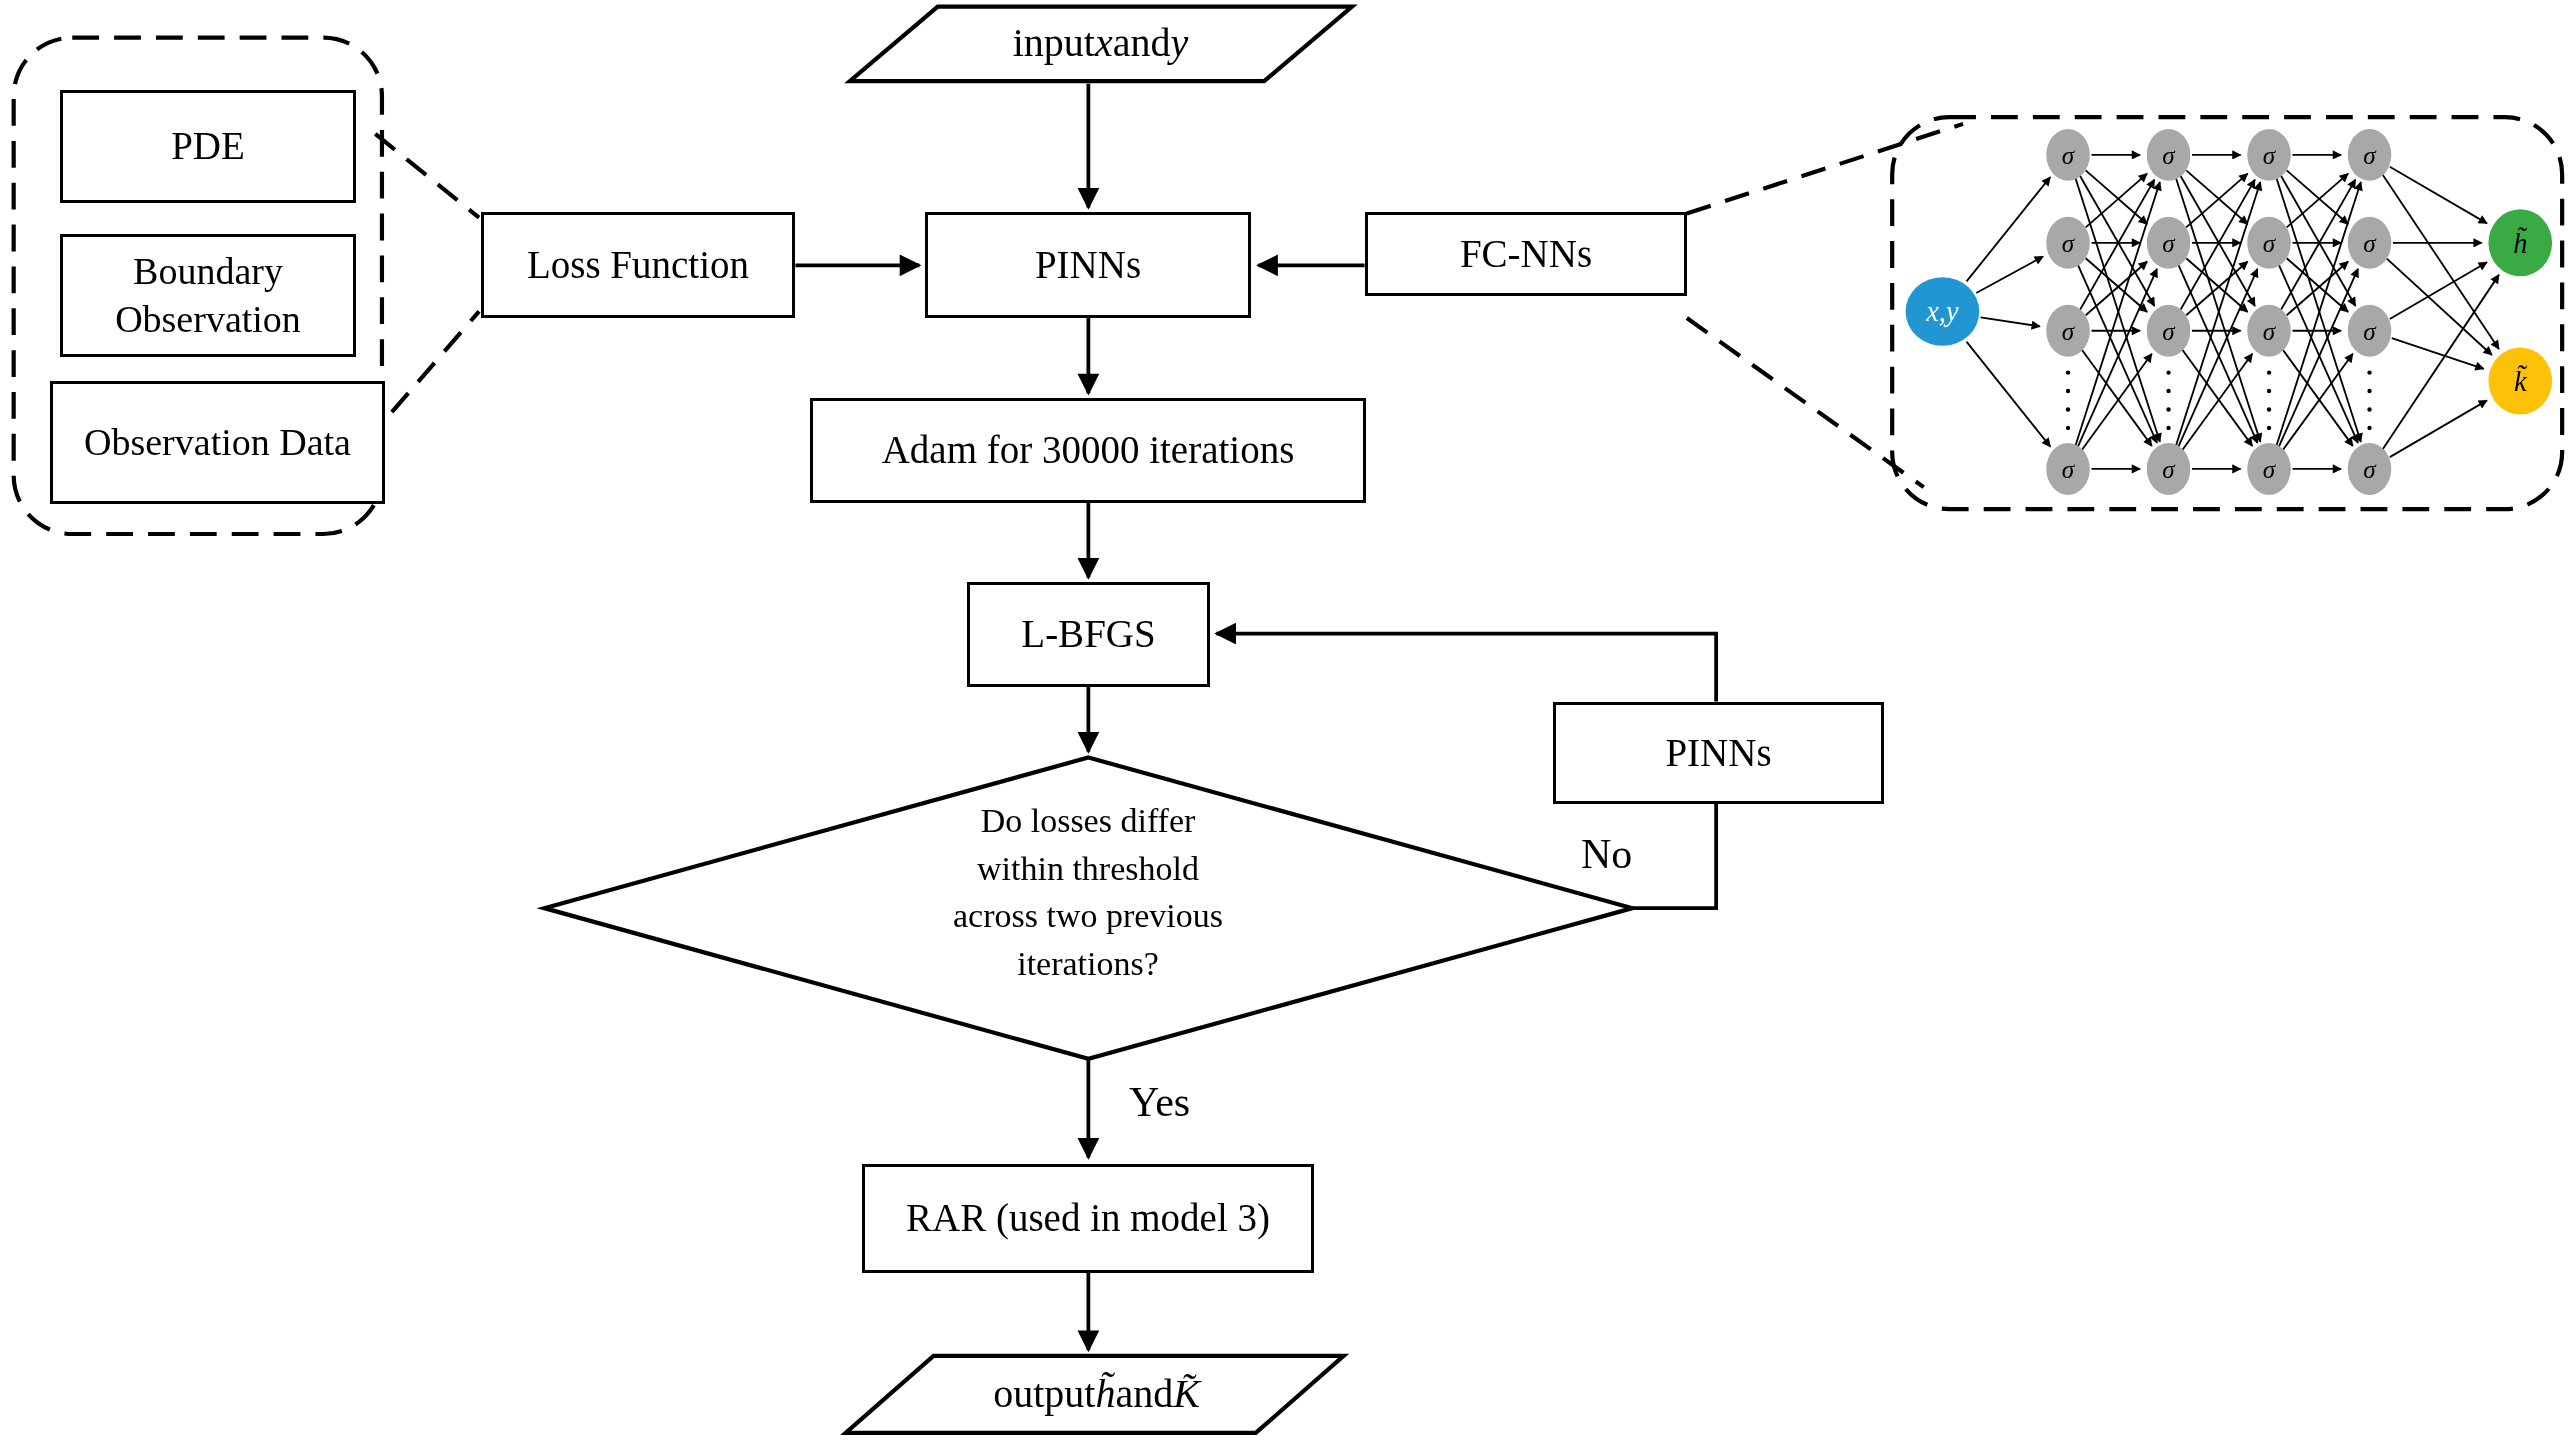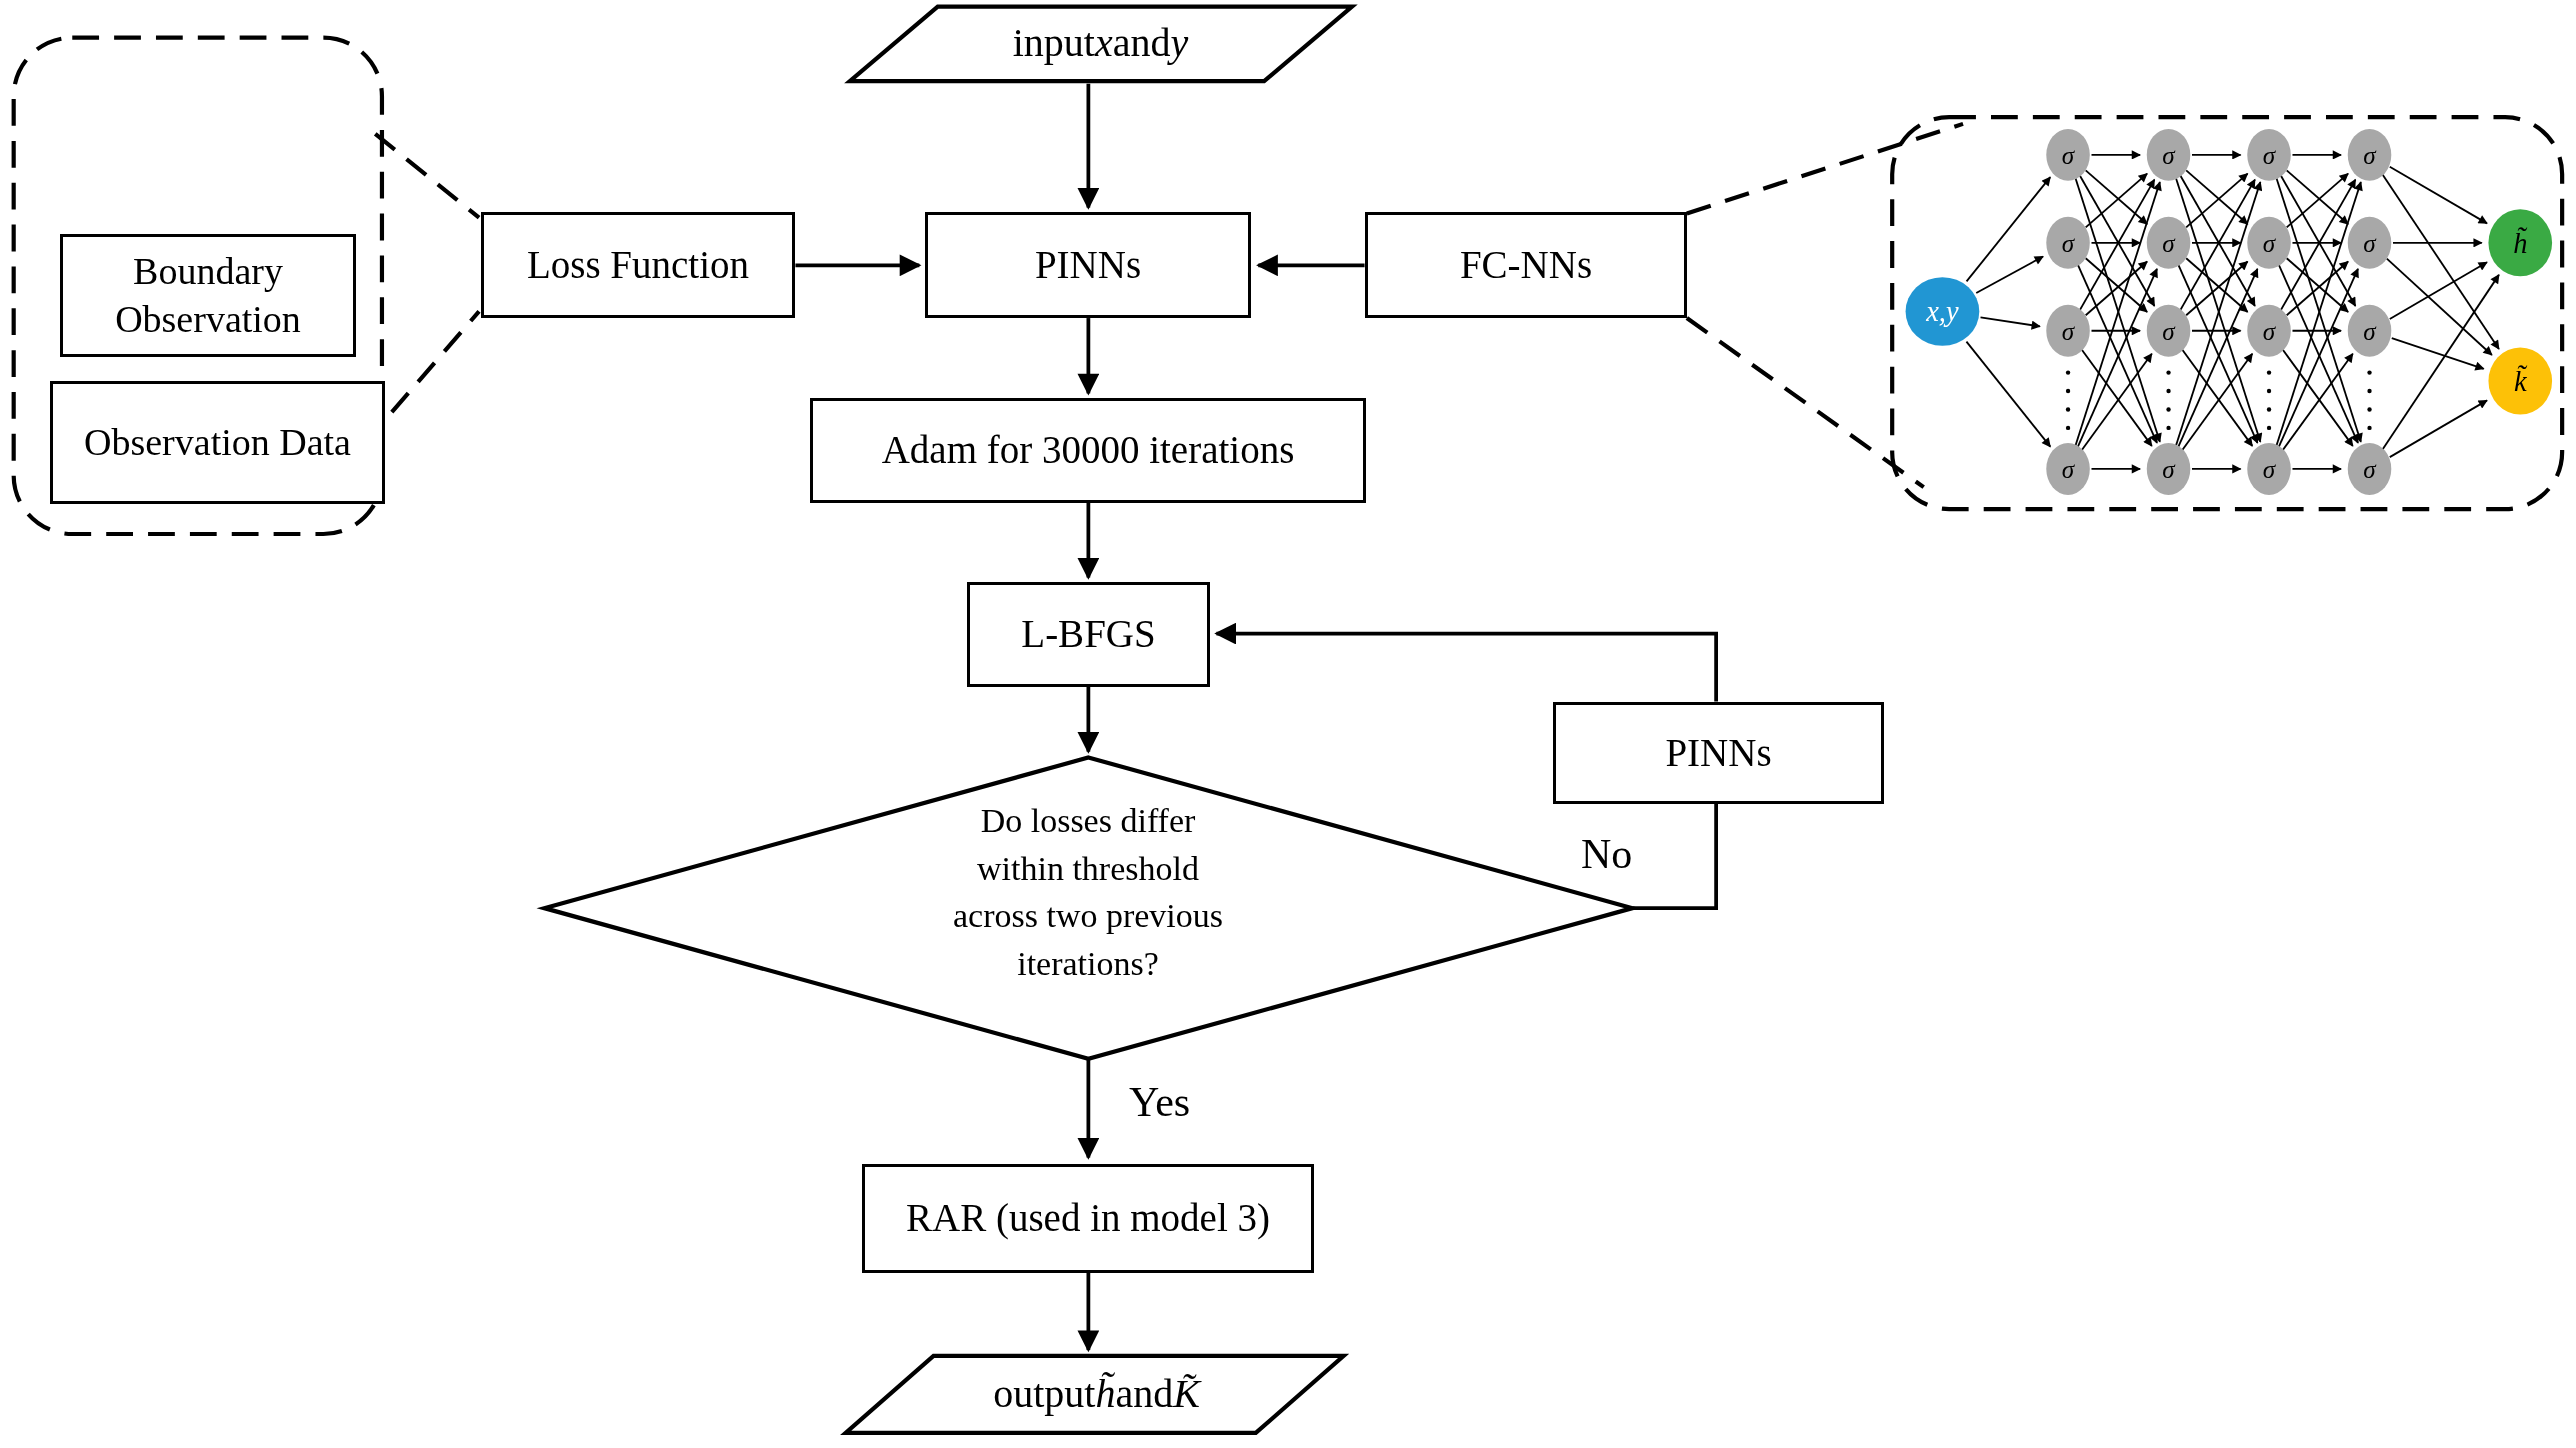--- a/index.html
+++ b/index.html
@@ -47,34 +47,37 @@
     <line x1="1300" y1="1265" x2="1300" y2="1383" stroke="#000" stroke-width="4.5" marker-end="url(#arr)"></line>
     <line x1="1300" y1="1520" x2="1300" y2="1613" stroke="#000" stroke-width="4.5" marker-end="url(#arr)"></line>
 
     <polygon points="1120,8 1615,8 1510,97 1015,97" fill="#fff" stroke="#000" stroke-width="5"></polygon>
 
     <polygon points="1115,1620 1605,1620 1500,1712 1010,1712" fill="#fff" stroke="#000" stroke-width="5"></polygon>
 
     <polygon points="1300,905 1950,1085 1300,1265 650,1085" fill="#fff" stroke="#000" stroke-width="5"></polygon>
   </svg>
 
+  <div class="box" style="left:60px;top:90px;width:296px;height:113px;">
+    <span>PDE</span>
+  </div>
   <div class="box" style="left:60px;top:234px;width:296px;height:123px;font-size:38px;">
     <span>Boundary Observation</span>
   </div>
   <div class="box" style="left:50px;top:381px;width:335px;height:123px;font-size:38px;">
     <span>Observation Data</span>
   </div>
 
   <div class="box" style="left:481px;top:212px;width:314px;height:106px;">
     <span>Loss Function</span>
   </div>
   <div class="box" style="left:925px;top:212px;width:326px;height:106px;">
     <span>PINNs</span>
   </div>
-  <div class="box" style="left:1365px;top:212px;width:322px;height:106px;">
+  <div class="box" style="left:1365px;top:212px;width:322px;height:84px;">
     <span>FC-NNs</span>
   </div>
 
   <div class="box" style="left:810px;top:398px;width:556px;height:105px;">
     <span>Adam for 30000 iterations</span>
   </div>
   <div class="box" style="left:967px;top:582px;width:243px;height:105px;">
     <span>L-BFGS</span>
   </div>
   <div class="box" style="left:1553px;top:702px;width:331px;height:102px;">

